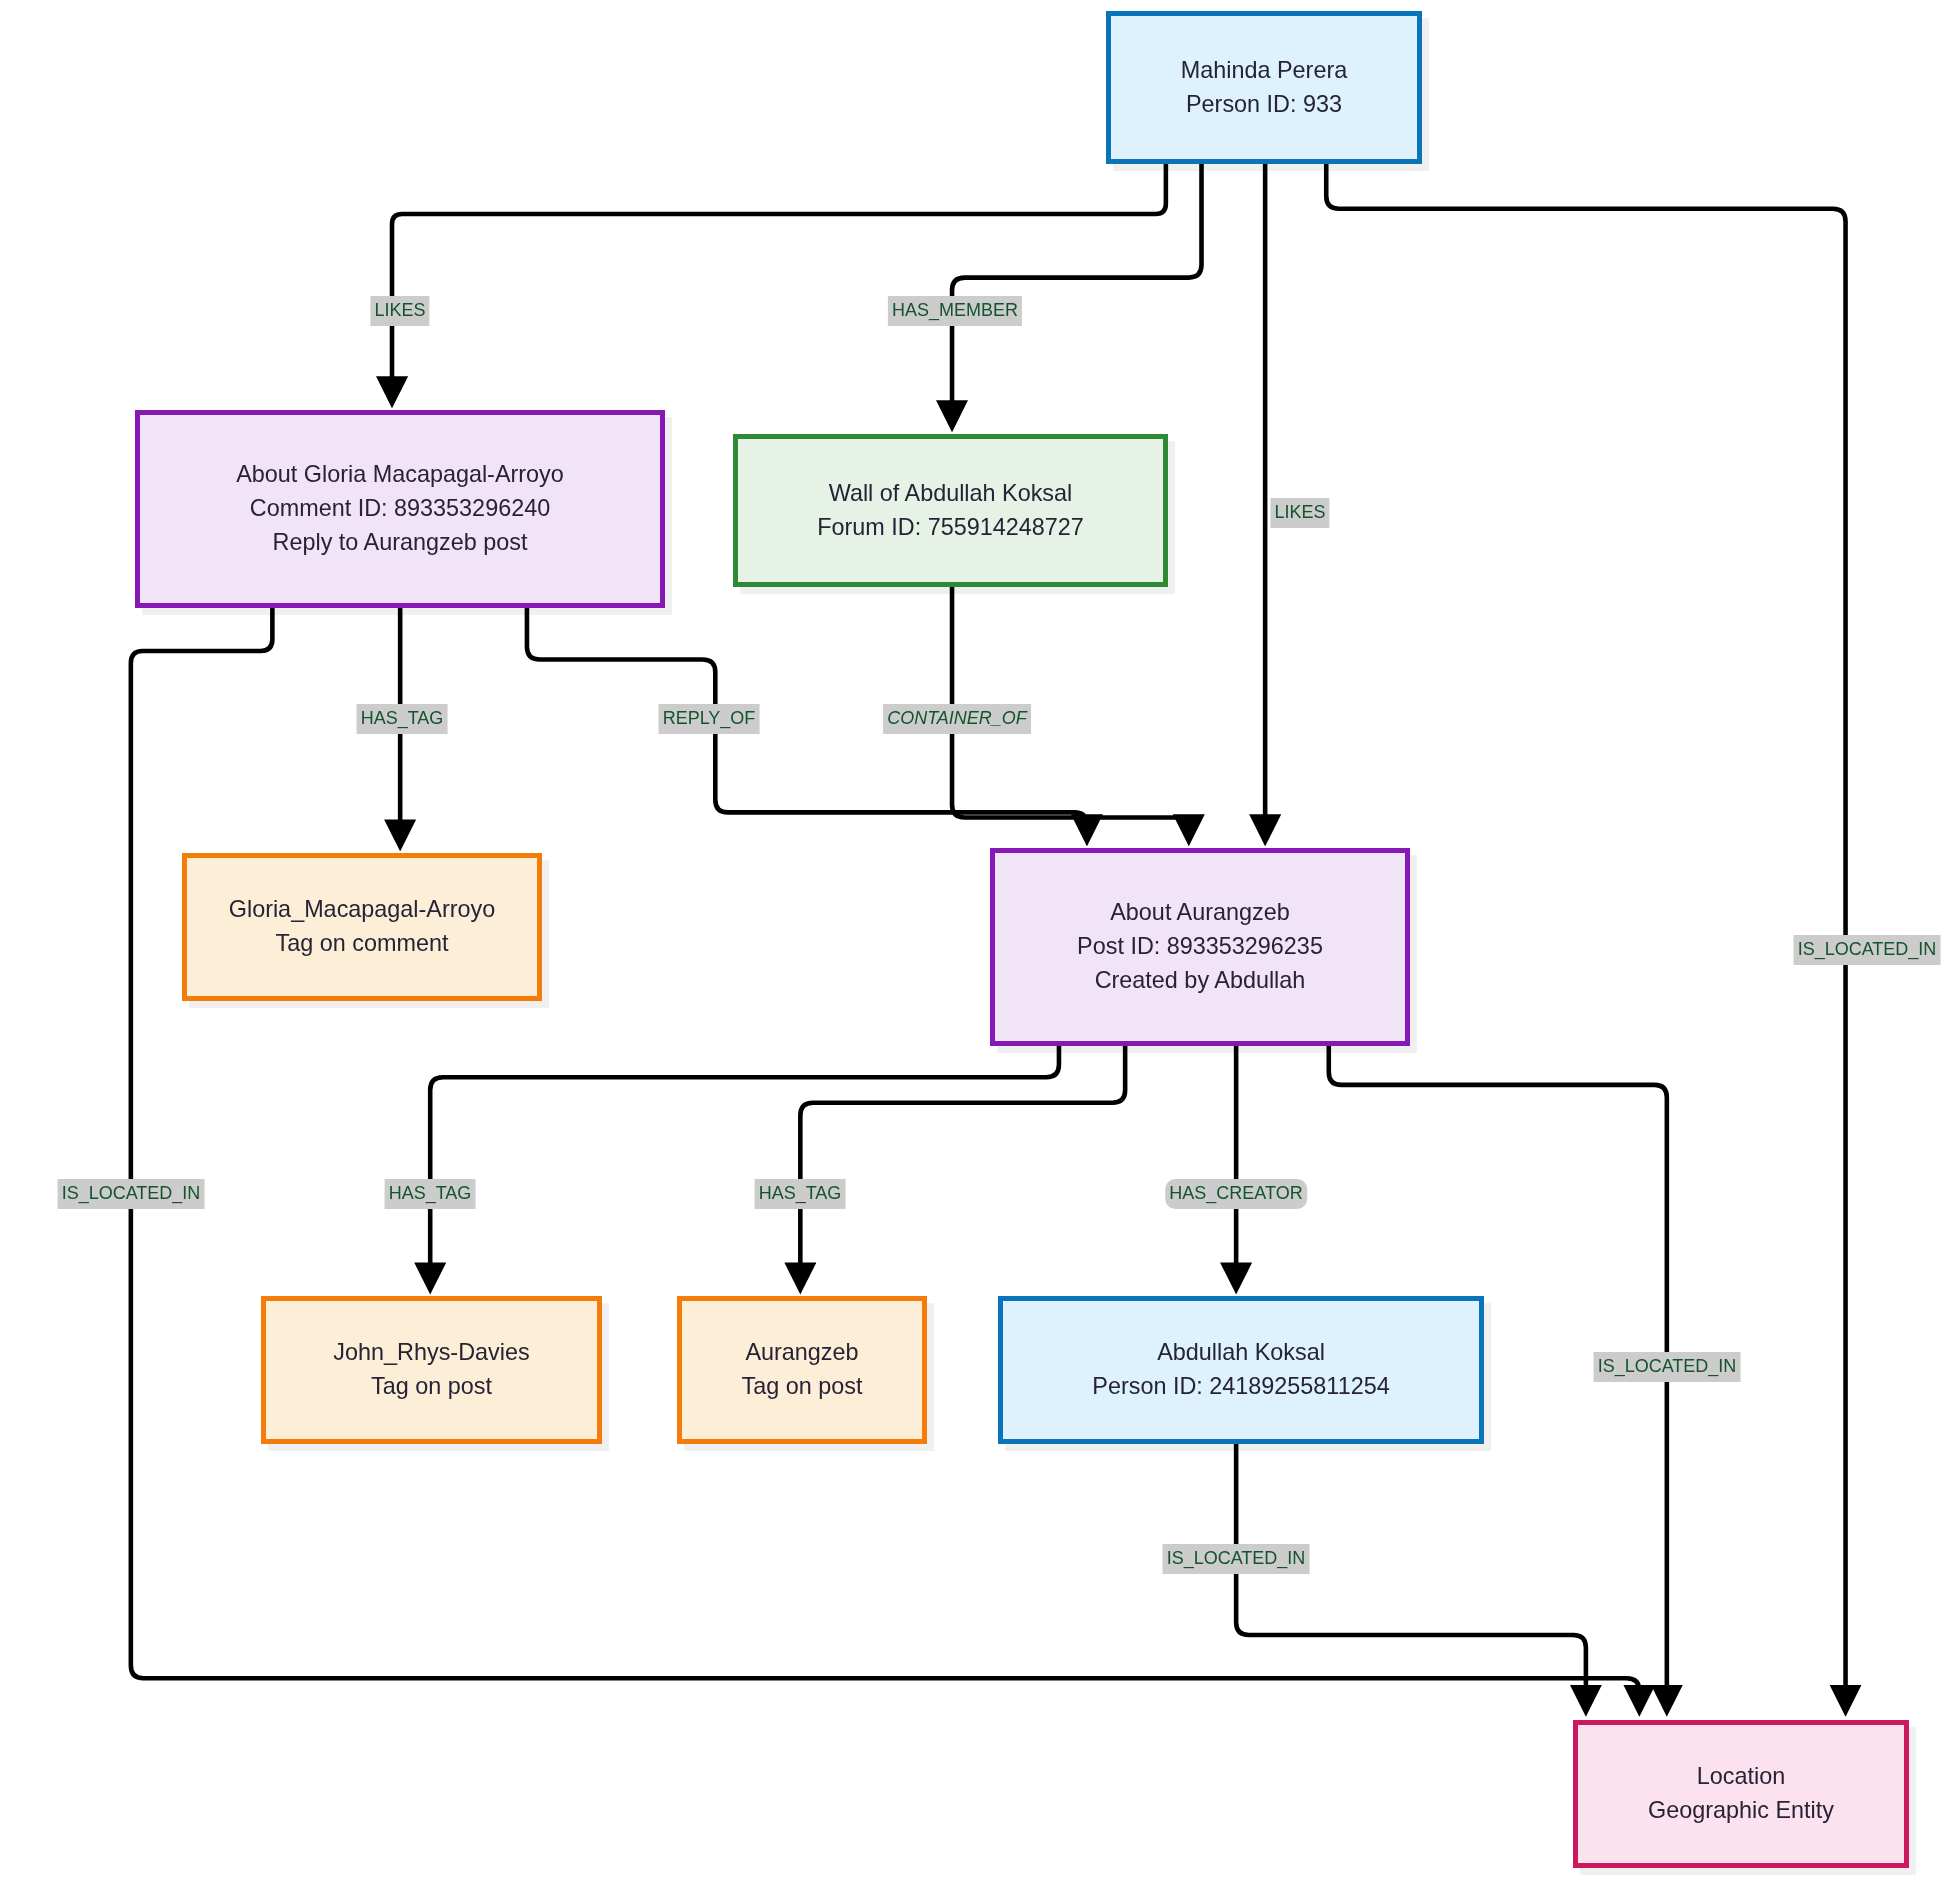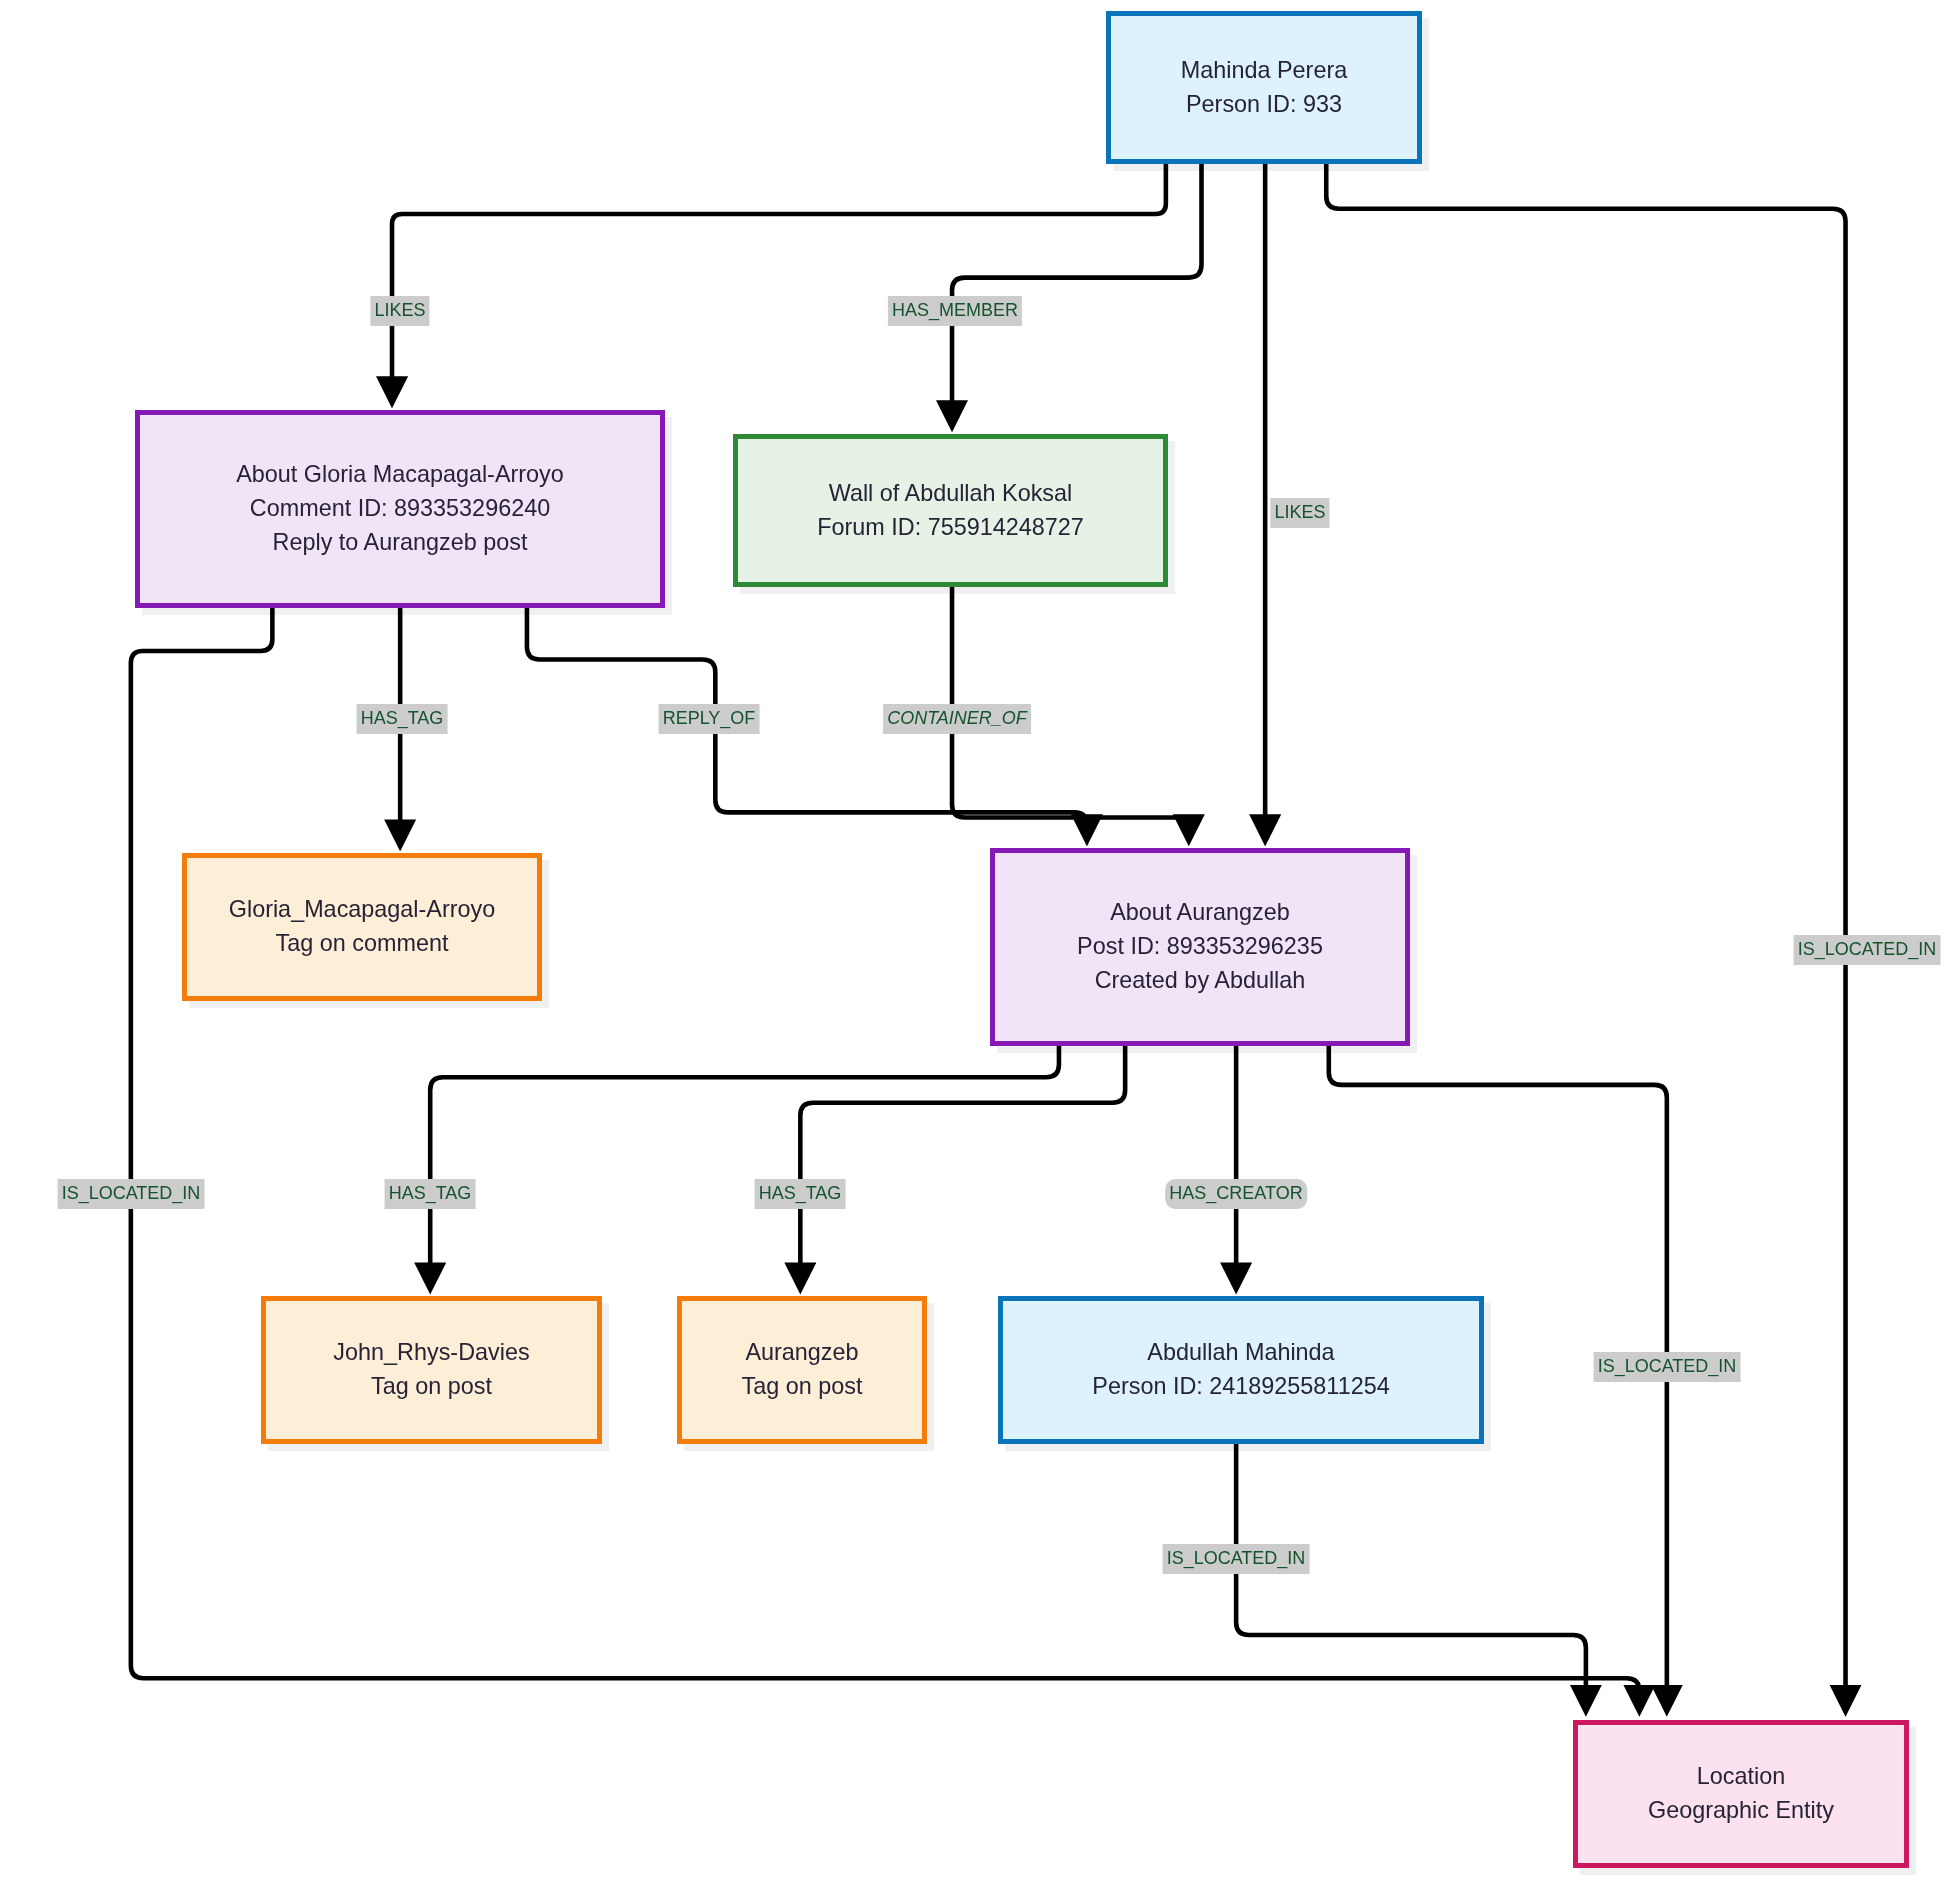--- a/index.html
+++ b/index.html
@@ -110,21 +110,21 @@
       </div>
       <div class="node tag" style="left: 261px; top: 1296px; width: 341px; height: 148px;">
         <span class="line">John_Rhys-Davies</span>
         <span class="line">Tag on post</span>
       </div>
       <div class="node tag" style="left: 677px; top: 1296px; width: 250px; height: 148px;">
         <span class="line">Aurangzeb</span>
         <span class="line">Tag on post</span>
       </div>
       <div class="node person" style="left: 998px; top: 1296px; width: 486px; height: 148px;">
-        <span class="line">Abdullah Mahinda</span>
+        <span class="line">Abdullah Koksal</span>
         <span class="line">Person ID: 24189255811254</span>
       </div>
       <div class="node place" style="left: 1573px; top: 1720px; width: 336px; height: 148px;">
         <span class="line">Location</span>
         <span class="line">Geographic Entity</span>
       </div>
     </div>
   <div id="label-layer">
       <div class="edge-label" style="left: 400px; top: 296px;">LIKES</div>
       <div class="edge-label" style="left: 955px; top: 296px;">HAS_MEMBER</div>

